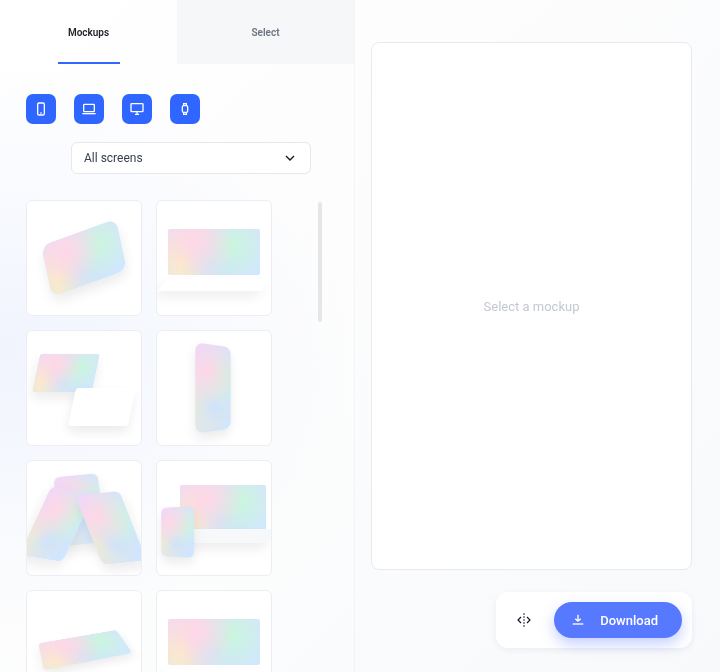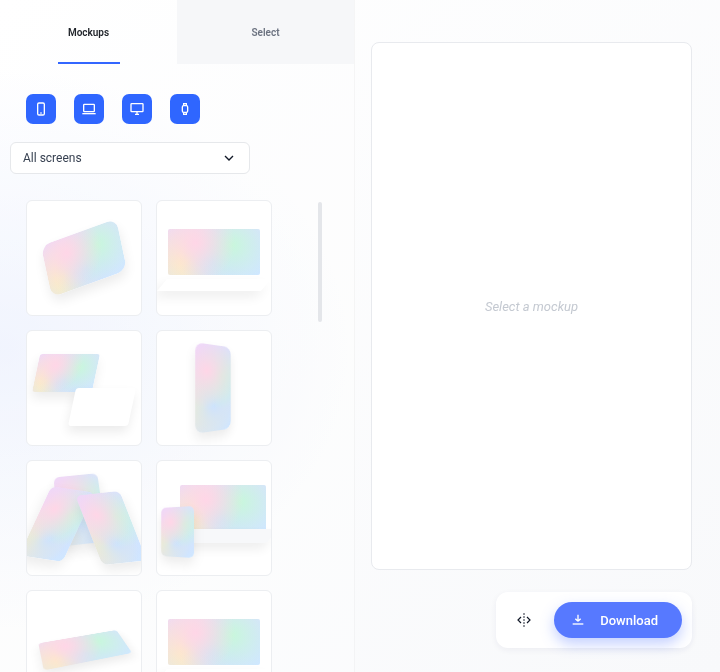--- a/index.html
+++ b/index.html
@@ -54,21 +54,22 @@
   .filter-btn {
     width: 30px; height: 30px;
     background: #2f66ff;
     border-radius: 7px;
     display: flex; align-items: center; justify-content: center;
     cursor: pointer;
   }
   .filter-btn svg { width: 16px; height: 16px; }
 
   .select-wrap {
-    padding: 0 26px 18px 10px;
+    padding: 0 26px 18px 26px;
+    margin-left: 45px;
   }
   .select {
     width: 240px;
     height: 32px;
     border: 1px solid #e6e8eb;
     border-radius: 6px;
     background: #fff;
     padding: 0 12px;
     display: flex;
     align-items: center;
@@ -149,21 +150,20 @@
     flex-direction: column;
   }
   .canvas {
     flex: 1;
     border: 1px solid #e8eaee;
     border-radius: 8px;
     background: #fff;
     display: flex;
     align-items: center;
     justify-content: center;
-    font-style: italic;
   }
   .placeholder {
     color: #c4c9d1;
     font-size: 13px;
   }
 
   .action-bar {
     margin-top: 22px;
     margin-left: auto;
     display: flex;

